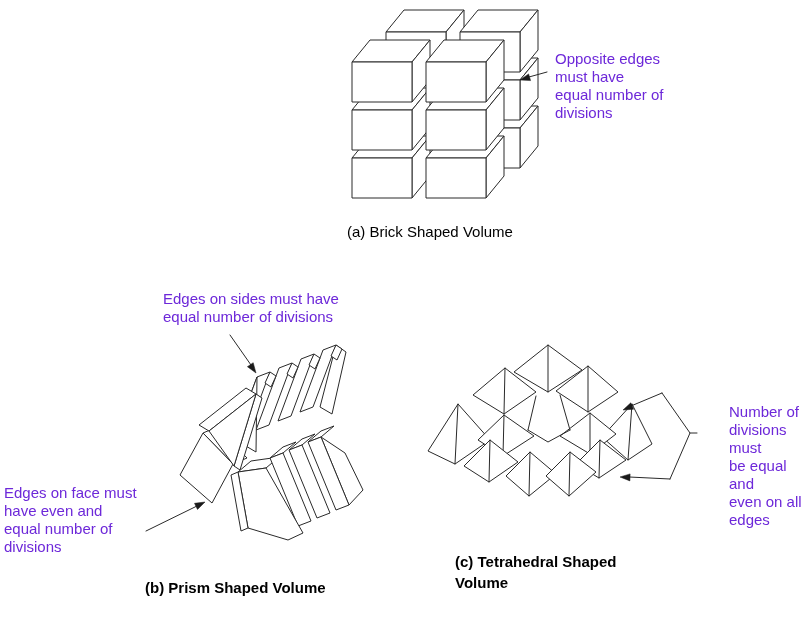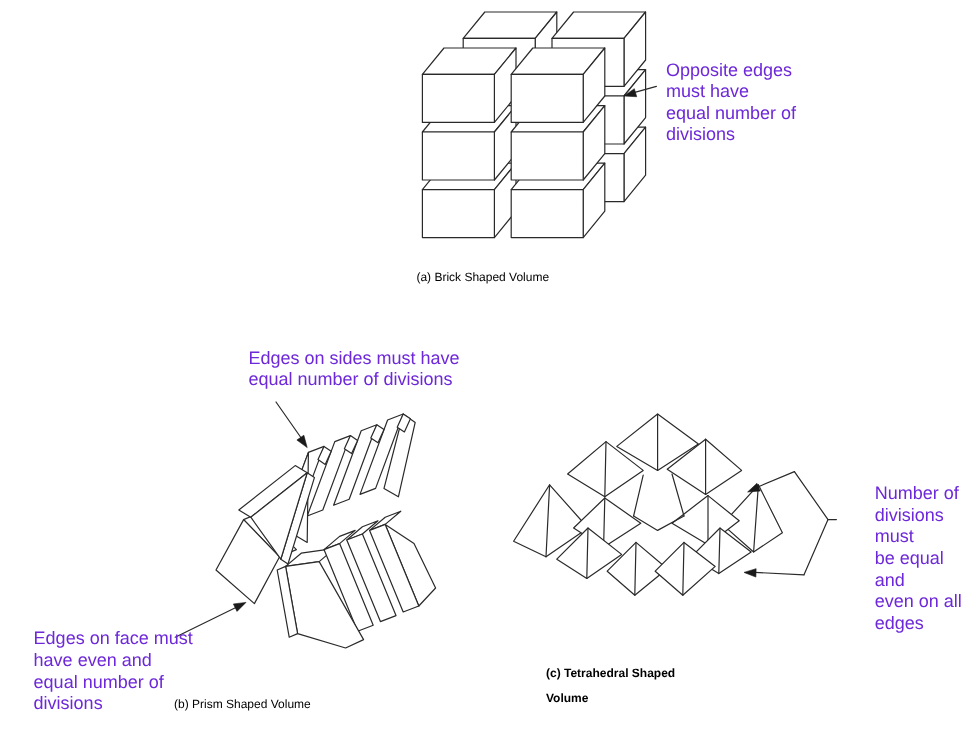--- a/index.html
+++ b/index.html
@@ -11,21 +11,21 @@
   .stage{position:absolute;left:0;top:0;}
   svg .face{fill:#ffffff;stroke:#2a2a2a;stroke-width:1;stroke-linejoin:round;}
   svg .edge{fill:none;stroke:#2a2a2a;stroke-width:1;stroke-linejoin:round;stroke-linecap:round;}
   svg .arrowhead{fill:#1a1a1a;stroke:#1a1a1a;stroke-width:0.5;}
   .ann{
     position:absolute;color:#6d28d9;
     font-size:15px;line-height:18px;white-space:pre-line;
   }
   .caption{
     position:absolute;color:#000000;
-    font-size:10px;line-height:21px;white-space:pre-line;
+    font-size:15px;line-height:21px;white-space:pre-line;
   }
 </style>
 </head>
 <body>
 
 <svg class="stage" width="806" height="620" viewBox="0 0 806 620">
 
   <g>
     <g>
         <polygon points="386,128 404,106 464,106 446,128" class="face"></polygon>
@@ -162,29 +162,29 @@
   </g>
 </svg>
 
 <div class="ann" style="left:555px;top:50px;">Opposite edges
 must have
 equal number of
 divisions</div>
 
 <div class="caption" style="left:347px;top:221px;">(a) Brick Shaped Volume</div>
 
-<div class="ann" style="left:163px;top:290px;margin-left:44px;">Edges on sides must have
+<div class="ann" style="left:163px;top:290px;">Edges on sides must have
 equal number of divisions</div>
 
-<div class="ann" style="left:28px;top:484px;margin-top:40px;">Edges on face must
+<div class="ann" style="left:4px;top:484px;">Edges on face must
 have even and
 equal number of
 divisions</div>
 
-<div class="caption" style="left:145px;top:577px;">(b) Prism Shaped Volume</div>
+<div class="caption" style="left:145px;top:577px;font-weight:bold;">(b) Prism Shaped Volume</div>
 
 <div class="ann" style="left:729px;top:403px;">Number of
 divisions must
 be equal and
 even on all
 edges</div>
 
 <div class="caption" style="left:455px;top:551px;font-weight:bold;">(c) Tetrahedral Shaped
 Volume</div>
 

